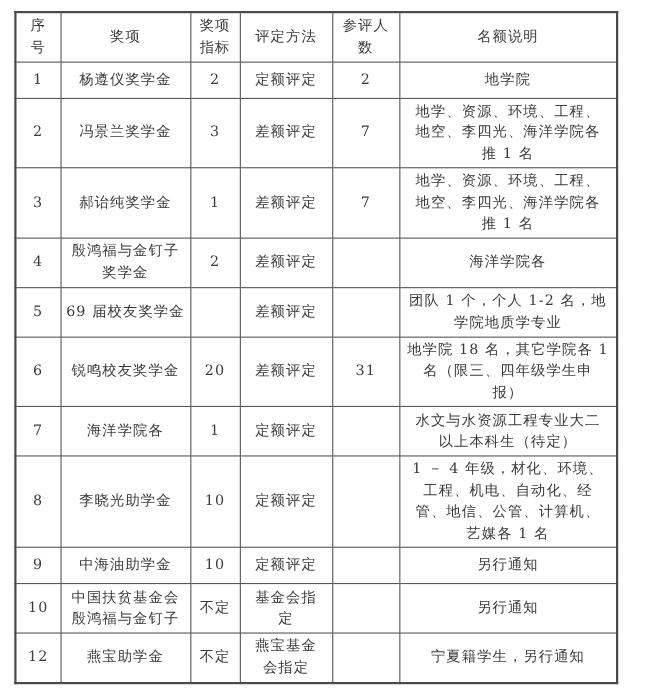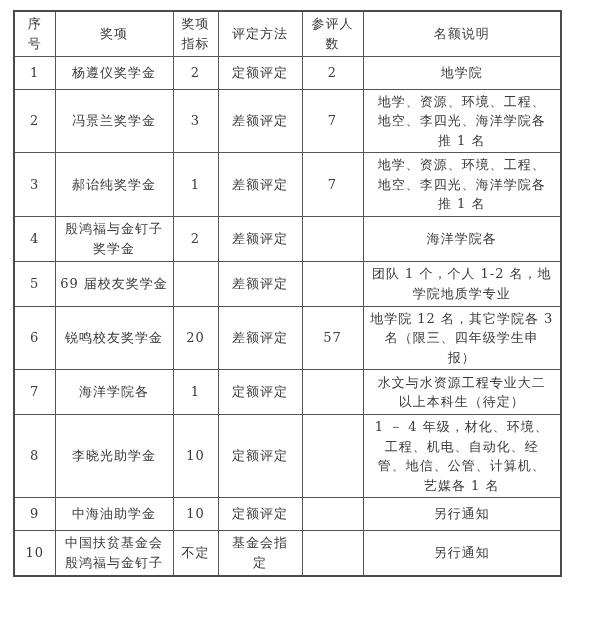--- a/index.html
+++ b/index.html
@@ -125,22 +125,22 @@
         <td>差额评定</td>
         <td></td>
         <td>团队 1 个，个人 1-2 名，地
 学院地质学专业</td>
       </tr>
       <tr class="rh62">
         <td>6</td>
         <td>锐鸣校友奖学金</td>
         <td>20</td>
         <td>差额评定</td>
-        <td>57</td>
-        <td>地学院 12 名，其它学院各 3
+        <td>31</td>
+        <td>地学院 18 名，其它学院各 1
 名（限三、四年级学生申
 报）</td>
       </tr>
       <tr class="rh45">
         <td>7</td>
         <td>海洋学院各</td>
         <td>1</td>
         <td>定额评定</td>
         <td></td>
         <td>水文与水资源工程专业大二
@@ -168,15 +168,24 @@
       <tr class="rh45">
         <td>10</td>
         <td>中国扶贫基金会
 殷鸿福与金钉子</td>
         <td>不定</td>
         <td>基金会指
 定</td>
         <td></td>
         <td>另行通知</td>
       </tr>
+      <tr class="rh45">
+        <td>12</td>
+        <td>燕宝助学金</td>
+        <td>不定</td>
+        <td>燕宝基金
+会指定</td>
+        <td></td>
+        <td>宁夏籍学生，另行通知</td>
+      </tr>
     </tbody>
   </table>
 </div>
 
 </body></html>

